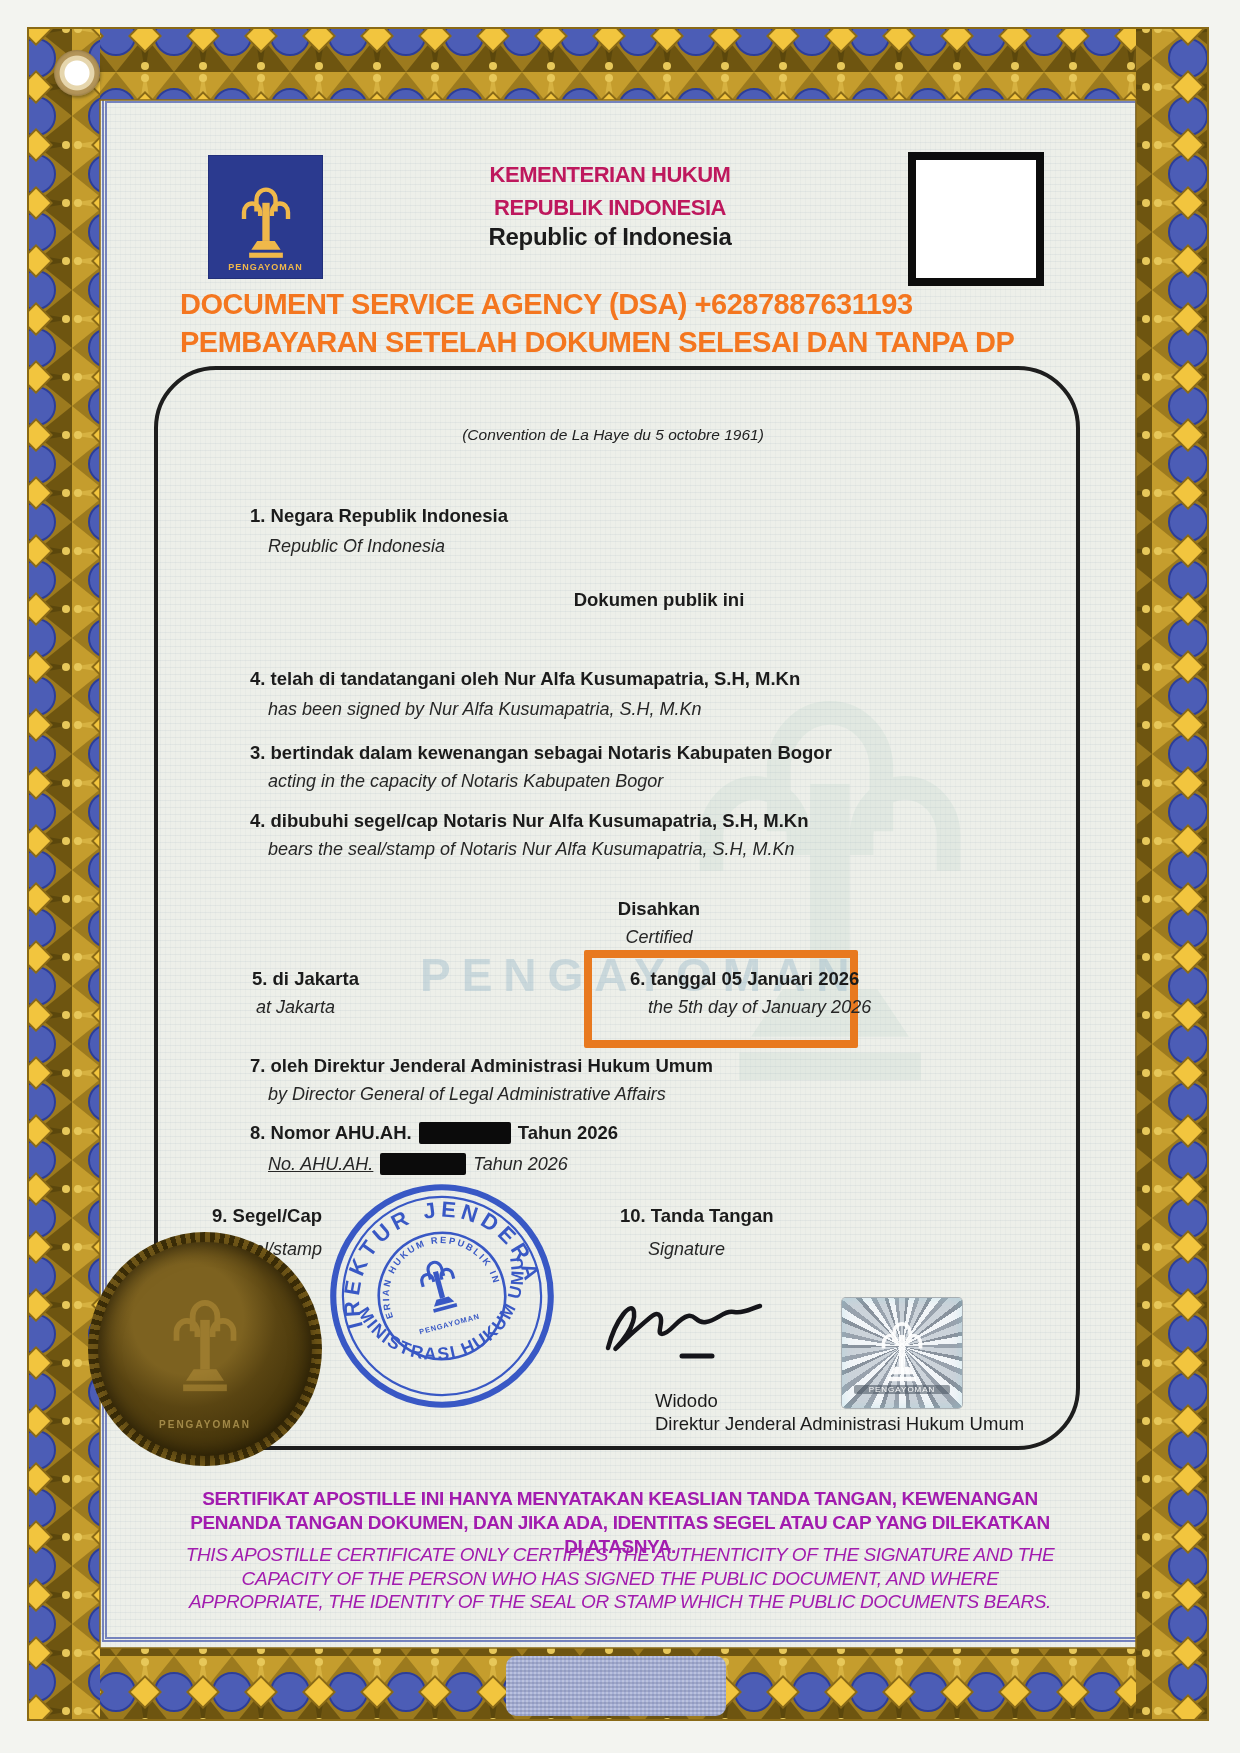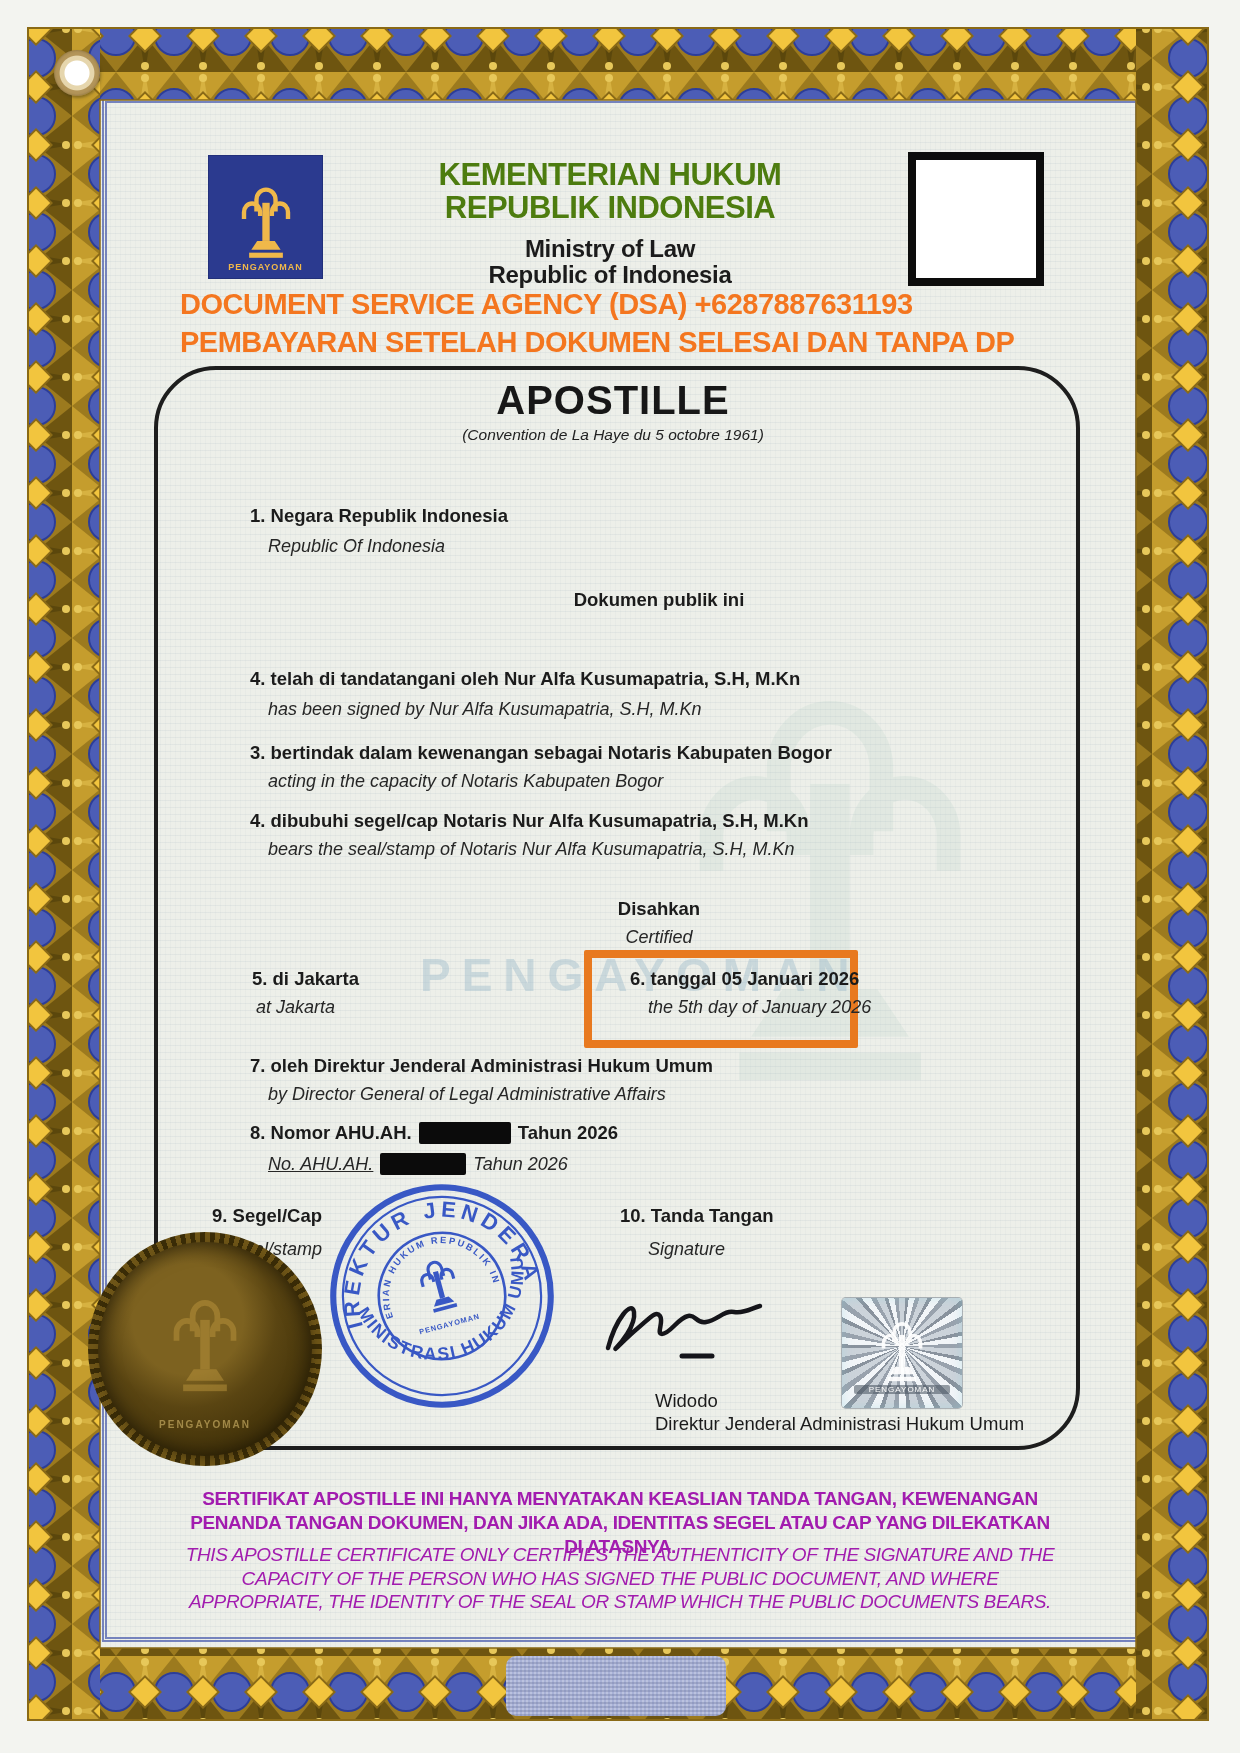--- a/index.html
+++ b/index.html
@@ -22,21 +22,21 @@
   .wm-word{position:absolute;left:420px;top:948px;font-size:46px;font-weight:bold;letter-spacing:11px;
     color:rgba(162,190,204,.48);z-index:1;white-space:nowrap;}
   .wm-emblem{position:absolute;left:620px;top:618px;width:420px;height:474px;color:#9cc2b6;opacity:.14;z-index:1;}
 
   
   .logo-box{position:absolute;left:208px;top:155px;width:113px;height:122px;background:#2b3a8f;z-index:3;
     display:flex;flex-direction:column;align-items:center;justify-content:flex-end;border:1px solid #22307a;}
   .logo-emblem{width:74px;height:88px;color:#f0b84a;margin-bottom:2px;}
   .logo-caption{color:#f0b84a;font-size:9px;font-weight:bold;letter-spacing:1px;margin-bottom:6px;}
   .head-block{position:absolute;left:350px;top:158px;width:520px;text-align:center;z-index:3;}
-  .head-id{font-size:31px;font-weight:bold;letter-spacing:-.5px;line-height:33px;color:#4d7c0f;}
+  .head-id{font-size:22px;font-weight:bold;letter-spacing:-.5px;line-height:33px;color:#be185d;}
   .head-en{font-size:24px;font-weight:bold;letter-spacing:-.3px;line-height:26px;color:#1b1b1b;margin-top:9px;}
   .photo-redact{position:absolute;left:908px;top:152px;width:136px;height:134px;background:#ffffff;
     border:8px solid #0c0c0c;box-sizing:border-box;z-index:4;}
 
   .overlay-ad{position:absolute;left:180px;top:285px;z-index:4;font-weight:bold;font-size:29px;
     line-height:38px;color:#f4761f;letter-spacing:-.5px;white-space:nowrap;}
 
   
   .cert-box{position:absolute;left:154px;top:366px;width:918px;height:1076px;border:4px solid #1d1d1d;
     border-radius:62px;z-index:2;}
@@ -162,32 +162,30 @@
 
   <div class="logo-box">
     <svg class="logo-emblem" viewBox="0 0 100 120">
         <use href="#emblem"></use>
       </svg>
     <div class="logo-caption">PENGAYOMAN</div>
   </div>
   <div class="head-block">
     <div class="head-id">KEMENTERIAN HUKUM</div>
     <div class="head-id">REPUBLIK INDONESIA</div>
-    <div class="head-en" style="margin-top:12px;">Ministry of Law</div>
     <div class="head-en" style="margin-top:0;">Republic of Indonesia</div>
   </div>
   <div class="photo-redact"></div>
 
   <div class="overlay-ad">
     <div>DOCUMENT SERVICE AGENCY (DSA) +6287887631193</div>
     <div>PEMBAYARAN SETELAH DOKUMEN SELESAI DAN TANPA DP</div>
   </div>
 
   <div class="cert-box"></div>
-  <div class="cert-title">APOSTILLE</div>
   <div class="cert-subtitle">(Convention de La Haye du 5 octobre 1961)</div>
 
   <div class="idl" style="left:250px;top:505px;">1. Negara Republik Indonesia</div>
   <div class="enl" style="left:268px;top:536px;">Republic Of Indonesia</div>
 
   <div class="ctr idl" style="top:589px;">Dokumen publik ini</div>
 
   <div class="idl" style="left:250px;top:668px;">4. telah di tandatangani oleh Nur Alfa Kusumapatria, S.H, M.Kn</div>
   <div class="enl" style="left:268px;top:699px;">has been signed by Nur Alfa Kusumapatria, S.H, M.Kn</div>
 

